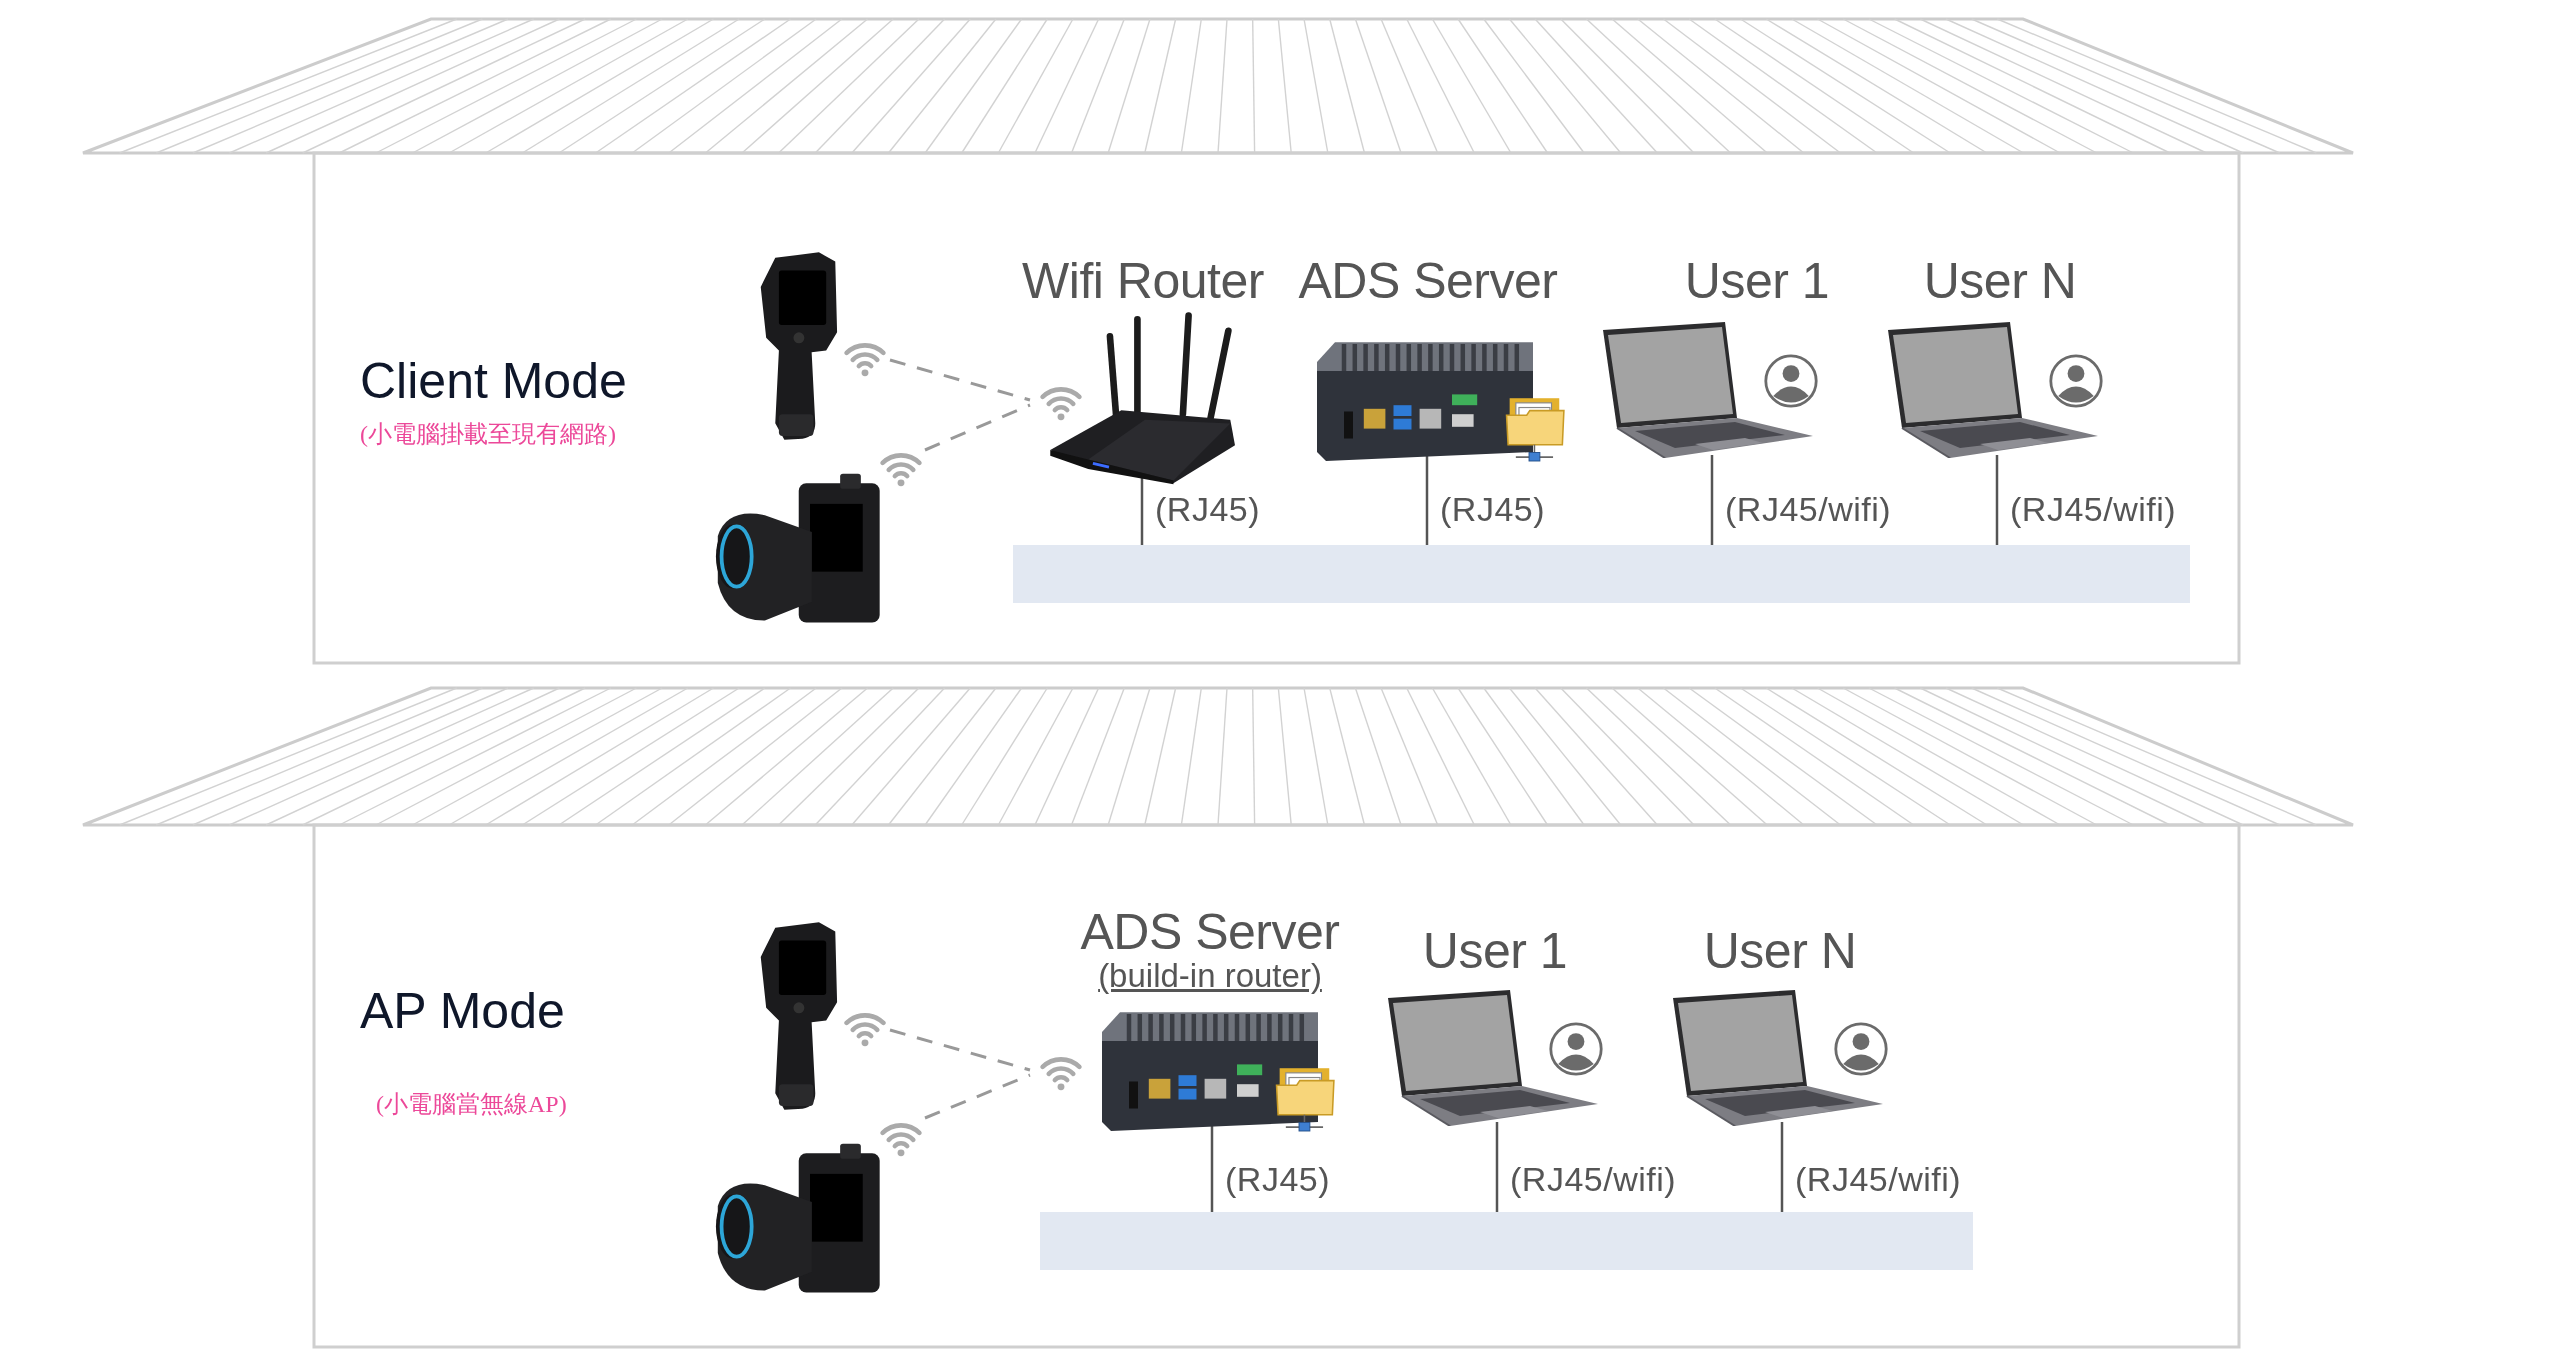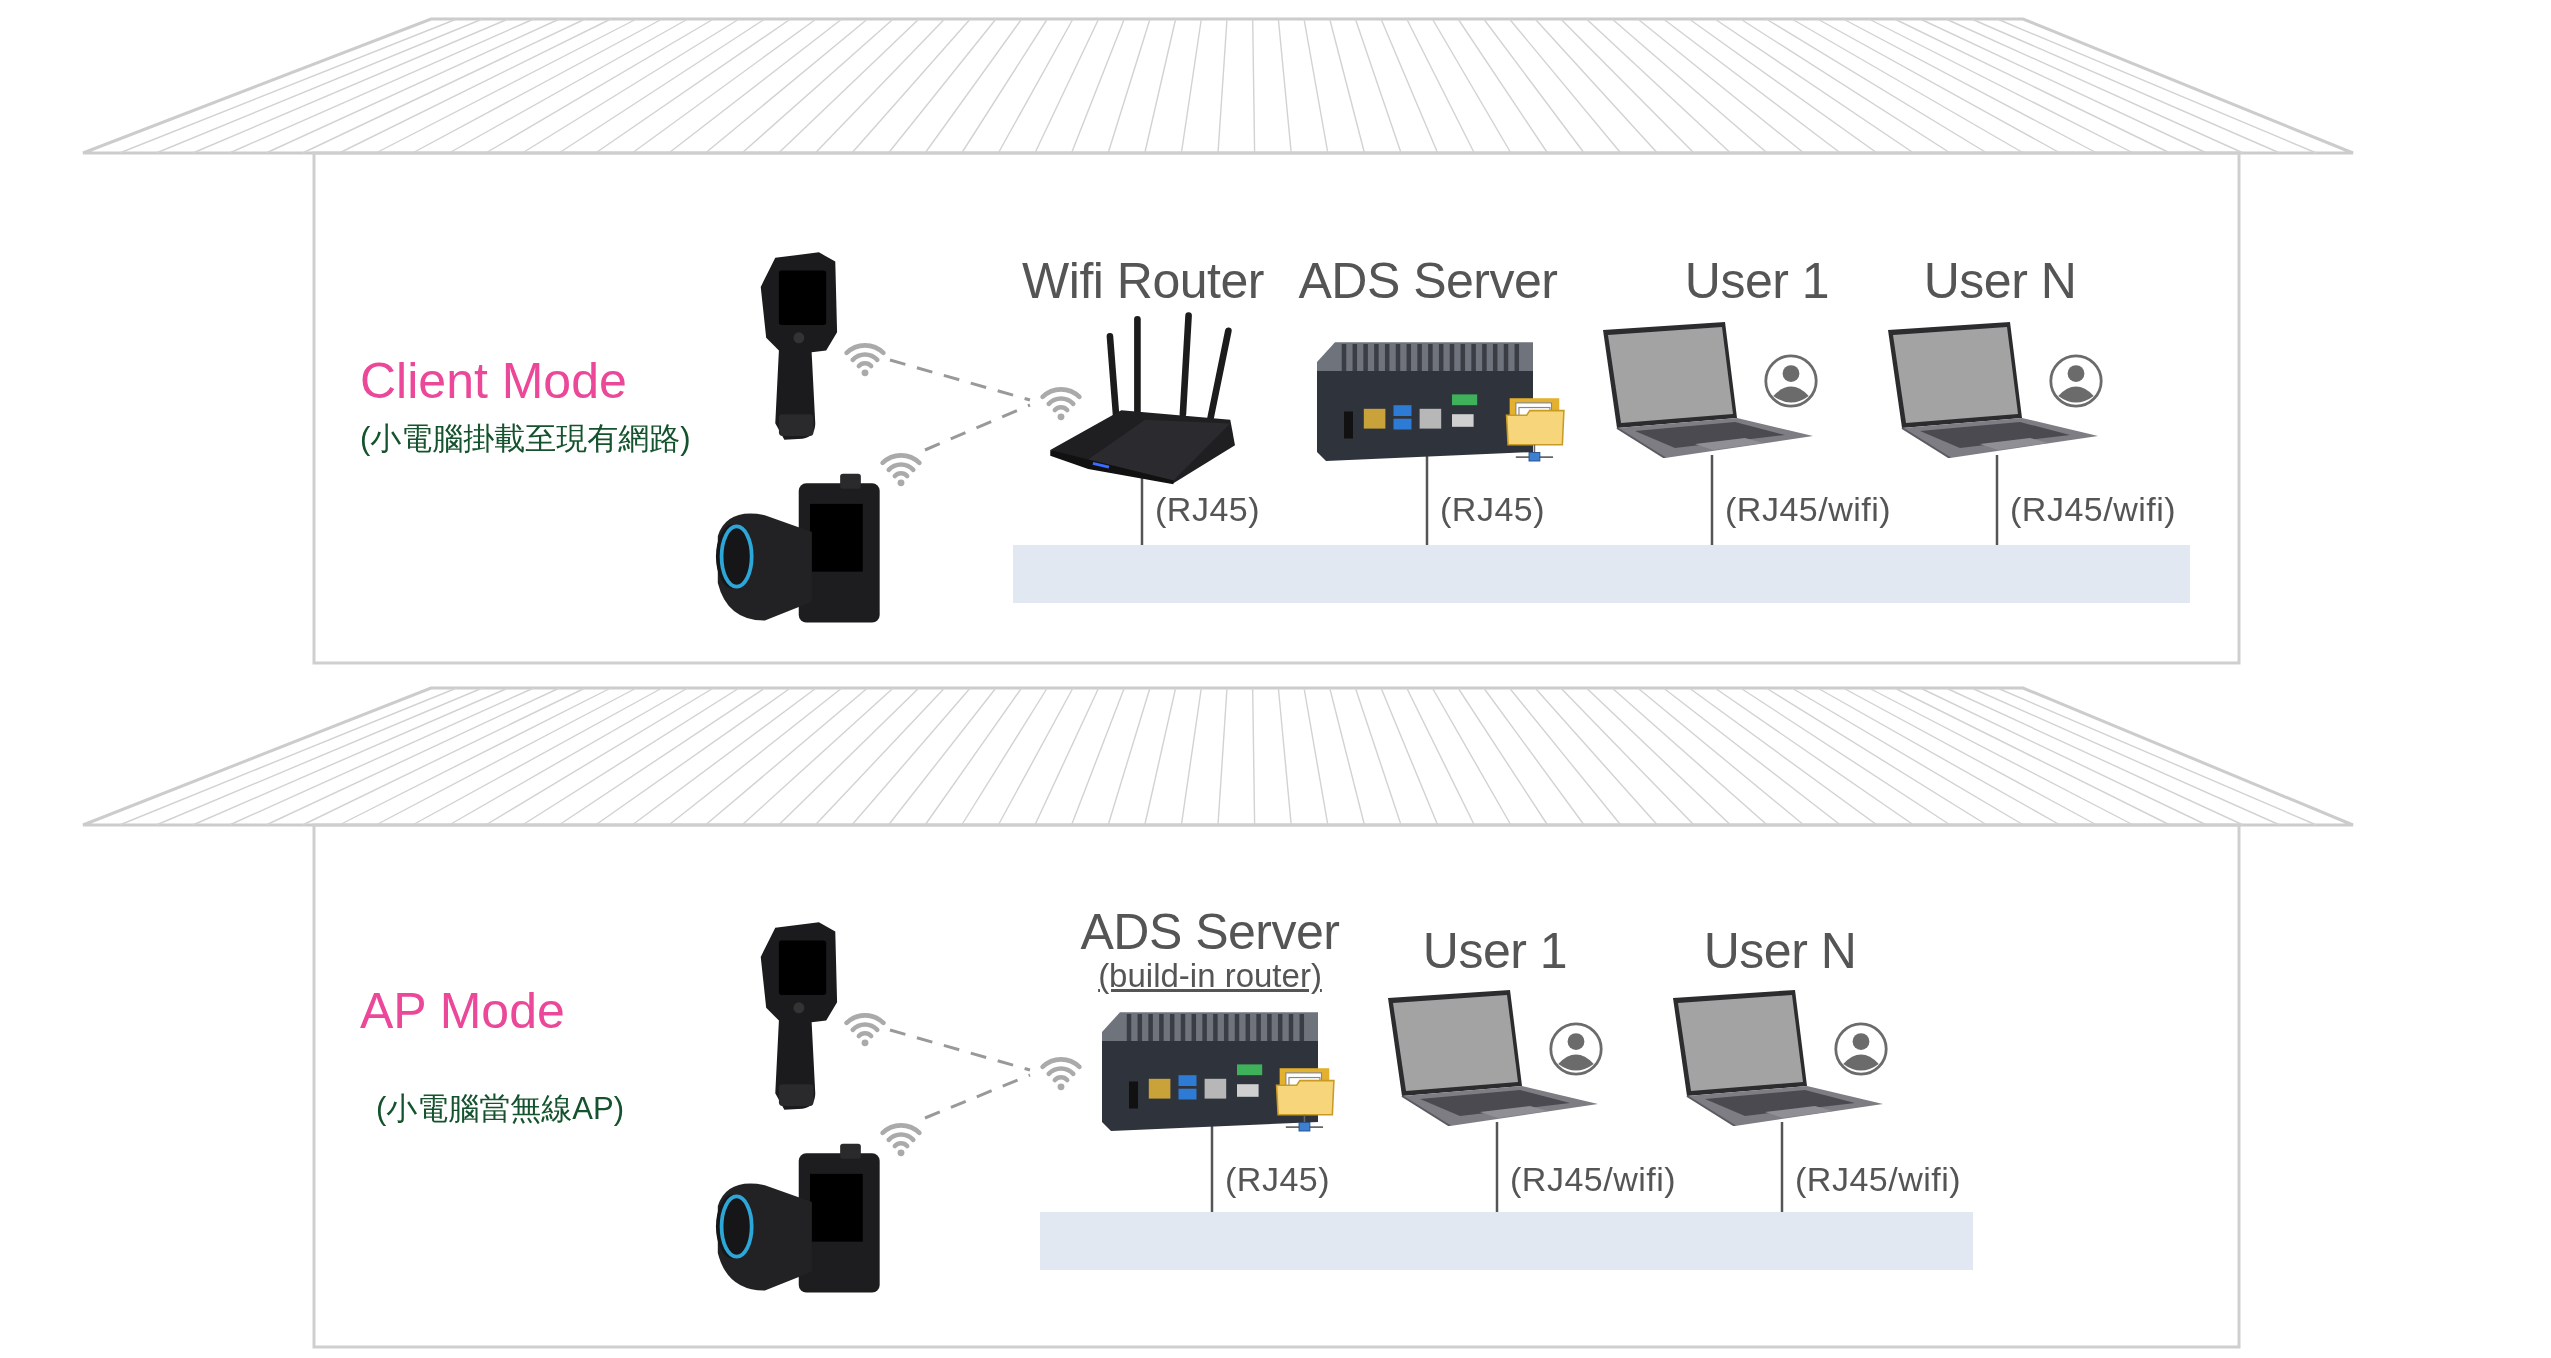--- a/index.html
+++ b/index.html
@@ -3,22 +3,22 @@
 <meta charset="utf-8">
 <style>
   html, body { margin:0; padding:0; background:#ffffff; }
   body { width:2551px; height:1358px; position:relative; overflow:hidden;
          font-family:"Liberation Sans", "DejaVu Sans", sans-serif; }
   svg.stage { position:absolute; left:0; top:0; }
   .lbl { position:absolute; color:#555555; white-space:nowrap; font-family:"Liberation Sans", sans-serif; }
   .title-dev { font-size:50px; font-weight:300; letter-spacing:-0.5px; transform:translateX(-50%); }
   .sub-dev { font-size:33px; transform:translateX(-50%); }
   .conn { font-size:34px; letter-spacing:0.5px; }
-  .mode { position:absolute; color:#ec4899; font-size:50px; white-space:nowrap; font-family:"Liberation Sans", sans-serif; }
-  .mode-sub { position:absolute; color:#14532d; font-size:31px; white-space:nowrap; font-family:Liberation Sans, sans-serif; }
+  .mode { position:absolute; color:#0f172a; font-size:50px; white-space:nowrap; font-family:"Liberation Sans", sans-serif; }
+  .mode-sub { position:absolute; color:#ec4899; font-size:24px; white-space:nowrap; font-family:Liberation Serif, serif; }
 </style>
 </head>
 <body>
 
 <svg class="stage" width="2551" height="1358" viewBox="0 0 2551 1358">
   <defs>
     <symbol id="wifi" viewBox="0 0 60 60">
       <path d="M6 26 A34 34 0 0 1 54 26" fill="none" stroke="#aaaaaa" stroke-width="6" stroke-linecap="round"></path>
       <path d="M14 35 A22 22 0 0 1 46 35" fill="none" stroke="#aaaaaa" stroke-width="6" stroke-linecap="round"></path>
       <path d="M22 43 A11 11 0 0 1 38 43" fill="none" stroke="#aaaaaa" stroke-width="6" stroke-linecap="round"></path>

